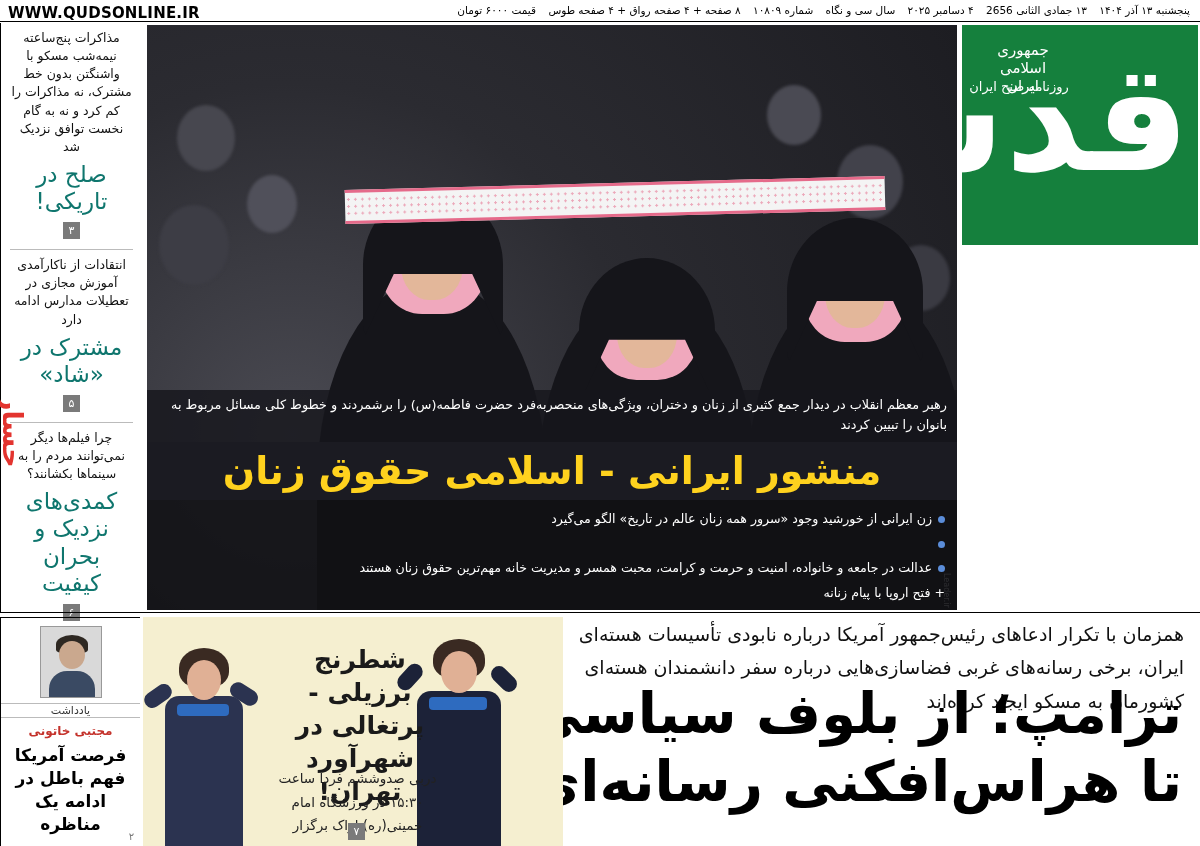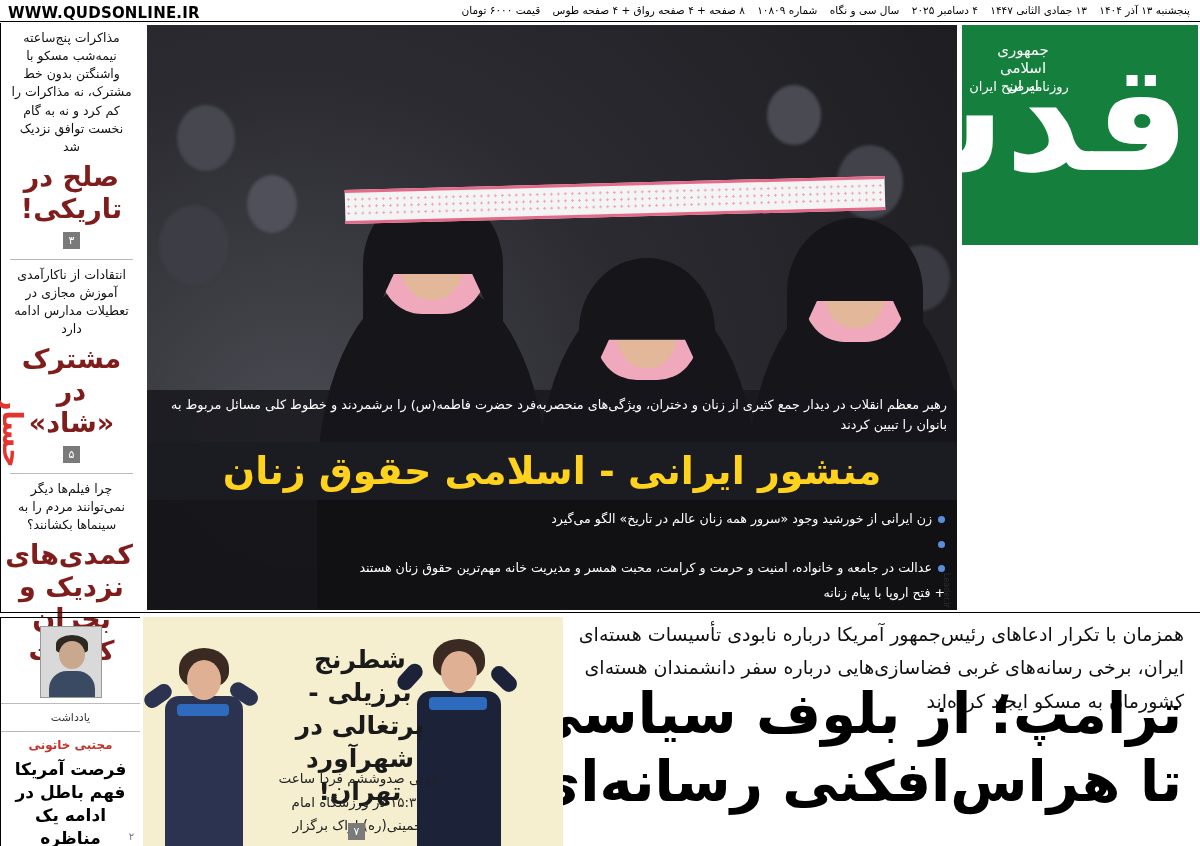--- a/index.html
+++ b/index.html
@@ -59,24 +59,24 @@
     text-align: center;
     direction: rtl;
   }
   .side-block { margin-bottom: 4px; }
   .side-kicker {
     font-size: 12.5px;
     line-height: 1.45;
     color: #111;
   }
   .side-title {
-    font-size: 27px;
-    font-weight: bold;
+    font-size: 23px;
+    font-weight: normal;
     line-height: 1.18;
-    color: #7f1d1d;
+    color: #0f766e;
     margin: 5px 0 4px 0;
   }
   .pagenum {
     display: inline-block;
     width: 17px; height: 17px;
     line-height: 17px;
     font-size: 11px;
     color: #fff;
     background: #7a7a7a;
     text-align: center;
@@ -416,21 +416,21 @@
     width: 46px; height: 26px;
     border-radius: 18px 18px 0 0;
     background: #3a4a63;
   }
   .opinion .tag {
     margin-top: 5px;
     font-size: 11px;
     color: #333;
     border-top: 1px solid #bbb;
     border-bottom: 1px solid #bbb;
-    padding: 7px 0;
+    padding: 0 0;
   }
   .opinion .author {
     margin-top: 6px;
     font-size: 12px;
     color: #c4322b;
     font-weight: bold;
   }
   .opinion .op-title {
     margin-top: 6px;
     font-size: 17px;
@@ -455,21 +455,21 @@
 </style>
 </head>
 <body>
 
 <div id="page">
 
   <div class="topbar">
     <div class="site-url">WWW.QUDSONLINE.IR</div>
     <div class="issue-line">
       <span>پنجشنبه ۱۳ آذر ۱۴۰۴</span>
-      <span>۱۳ جمادی الثانی ۱۴۴۷</span>
+      <span>۱۳ جمادی الثانی 2656</span>
       <span>۴ دسامبر ۲۰۲۵</span>
       <span>سال سی و نگاه</span>
       <span>شماره ۱۰۸۰۹</span>
       <span>۸ صفحه + ۴ صفحه رواق + ۴ صفحه طوس</span>
       <span>قیمت ۶۰۰۰ تومان</span>
     </div>
   </div>
 
   <div class="sidebar">
 

